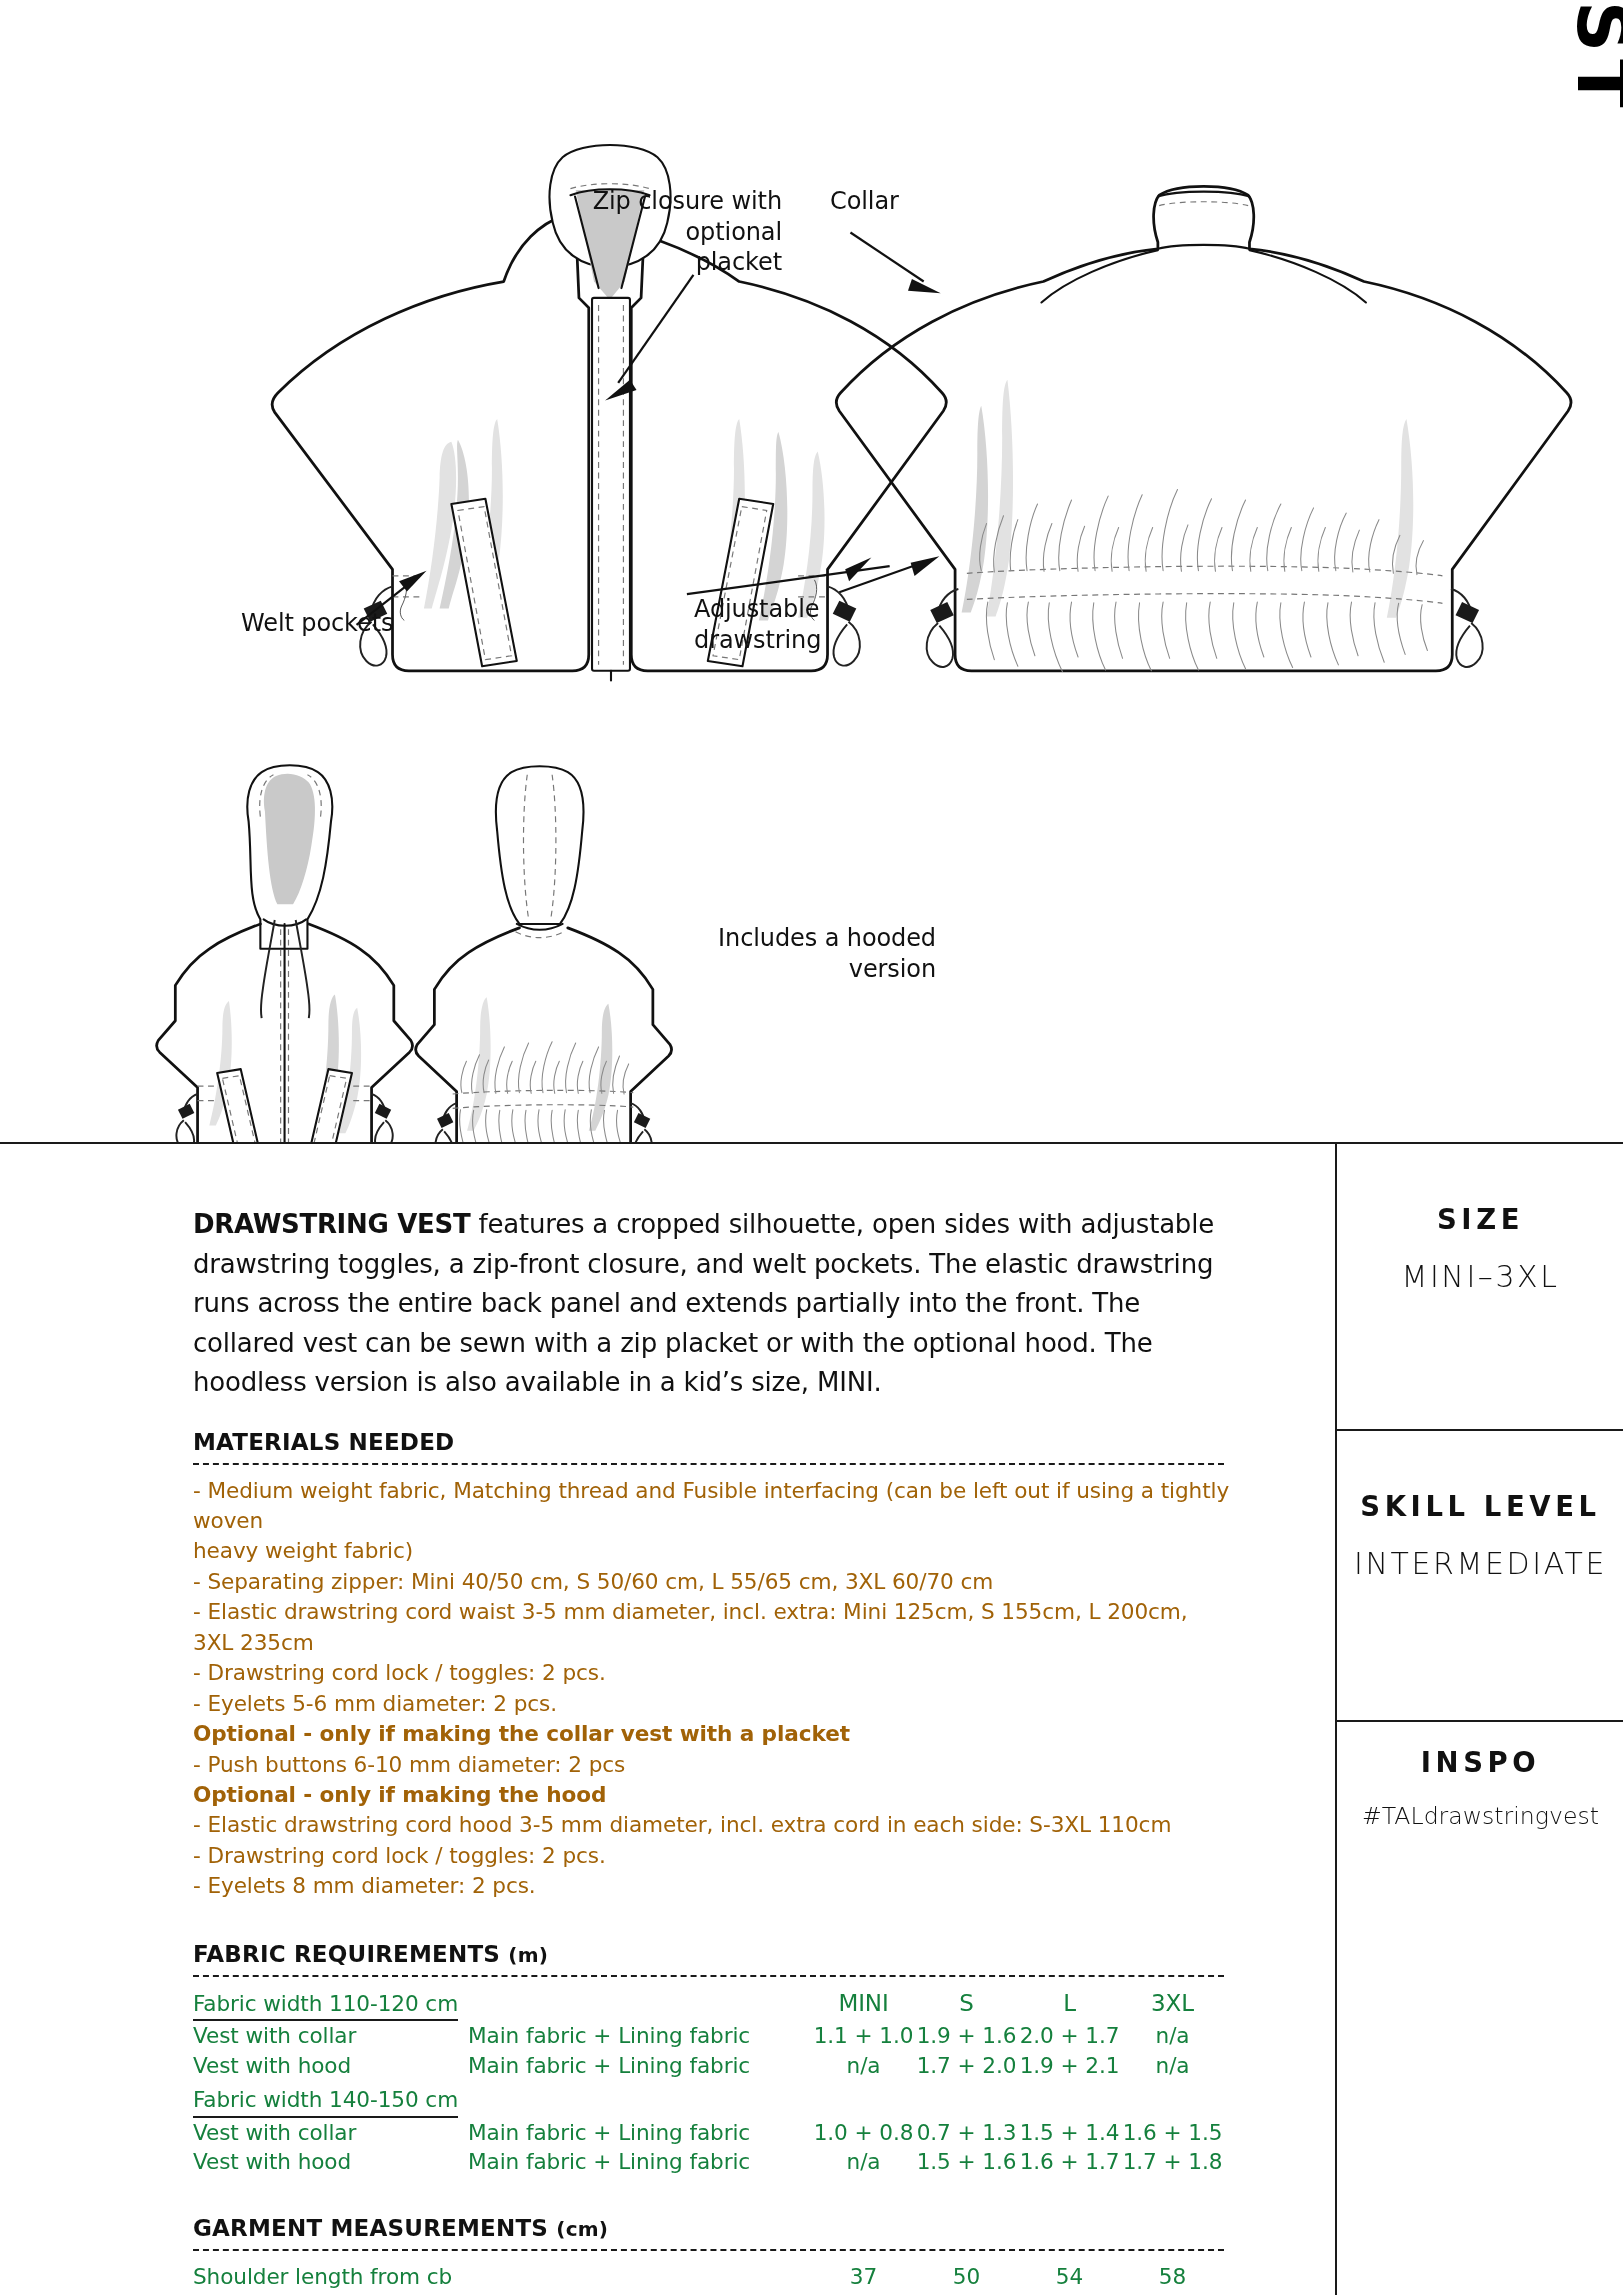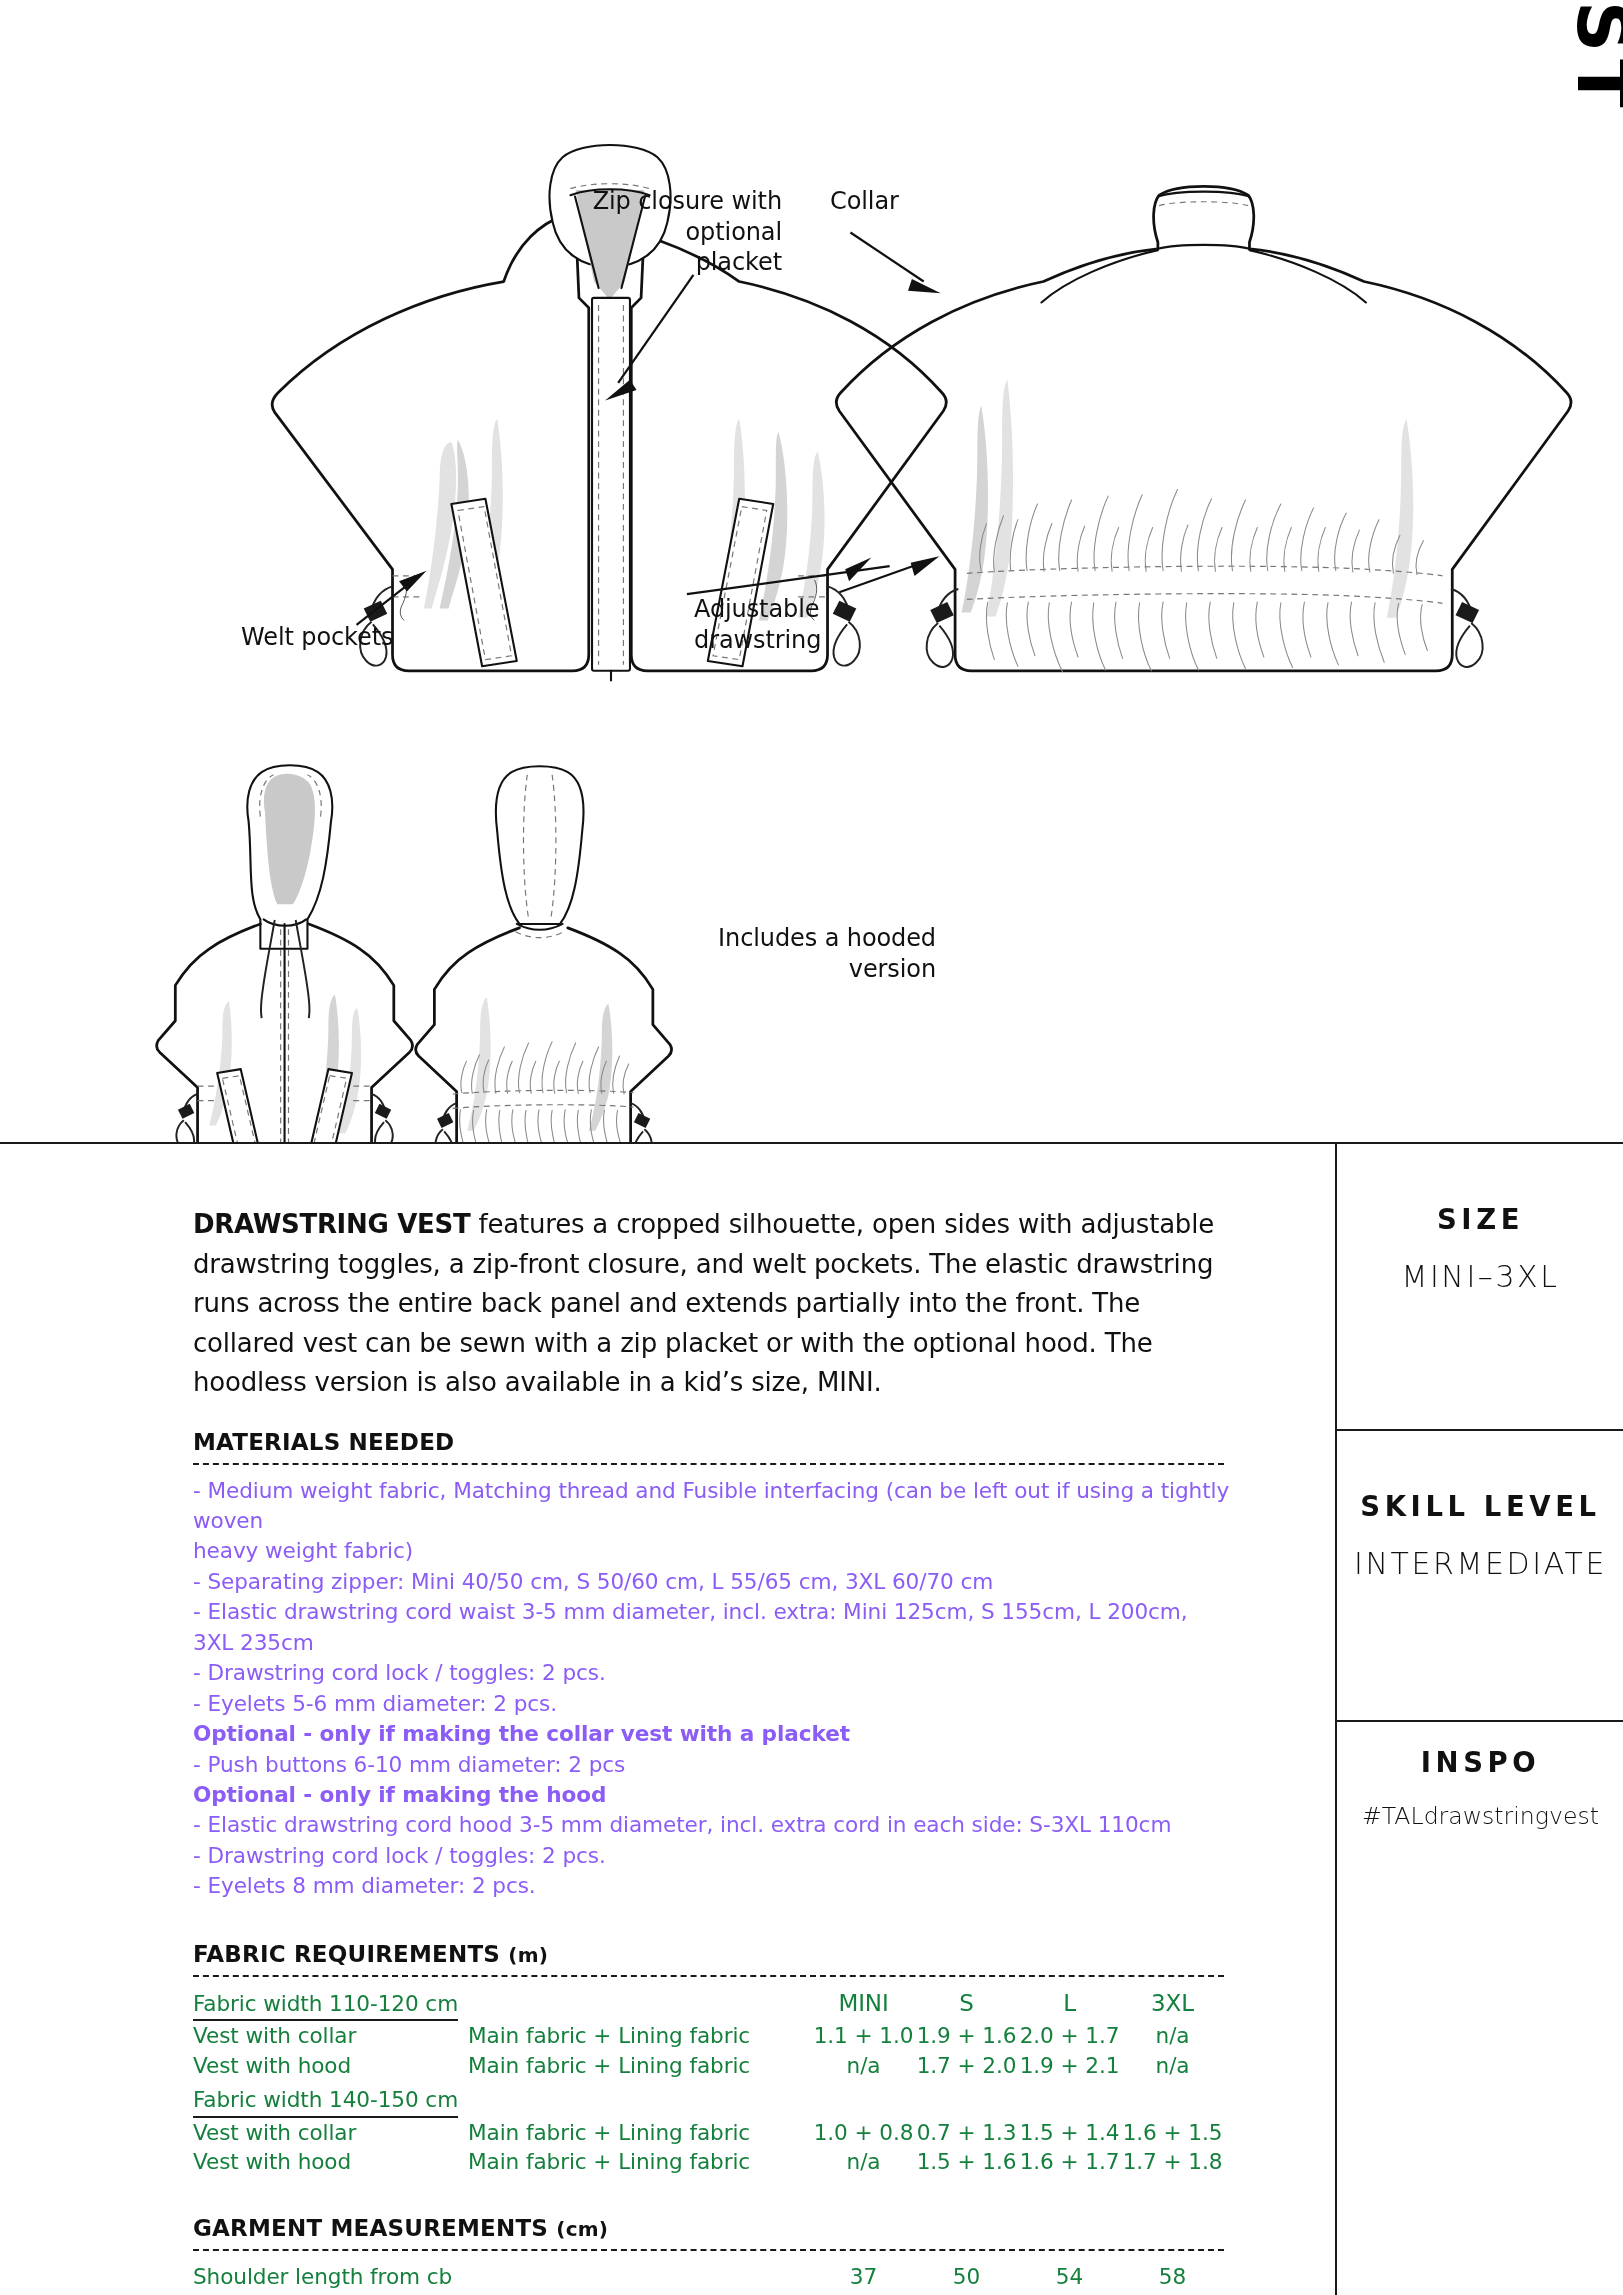--- a/index.html
+++ b/index.html
@@ -27,21 +27,21 @@
     position: absolute;
     font-family: "DejaVu Sans", sans-serif;
     font-size: 24px;
     line-height: 1.28;
     color: #111;
     letter-spacing: -0.1px;
     white-space: pre-line;
   }
   #label-zip      { left: 592px;  top: 186px;  width: 190px; text-align: right; }
   #label-collar   { left: 830px; top: 186px;  width: 144px; text-align: left; }
-  #label-welt     { left: 241px;  top: 622px;  width: 164px; text-align: left; }
+  #label-welt     { left: 241px;  top: 608px;  width: 164px; text-align: left; }
   #label-adjust   { left: 694px; top: 594px;  width: 151px; text-align: left; }
   #label-hooded   { left: 661px; top: 923px; width: 275px; text-align: right; }
 
   
   #vertical-title {
     position: absolute;
     right: 56px;
     top: 115px;
     transform-origin: right top;
     transform: rotate(90deg) translateY(-100%);
@@ -114,21 +114,21 @@
     margin: 8.5px 0 10.5px 0;
   }
   #materials-rule  { width: 1031px; }
   #fabric-rule     { width: 1031px; }
   #measure-rule    { width: 1031px; }
 
   .mat-line {
     font-family: "DejaVu Sans", sans-serif;
     font-size: 21.6px;
     line-height: 1.41;
-    color: #8b5cf6;
+    color: #a16207;
     letter-spacing: -0.1px;
   }
   .mat-line.bold {
     font-weight: 700;
   }
 
   #materials-block { margin-top: 26px; }
   #materials-list  { margin-top: 2.6px; }
 
   #fabric-block    { margin-top: 39px; }

